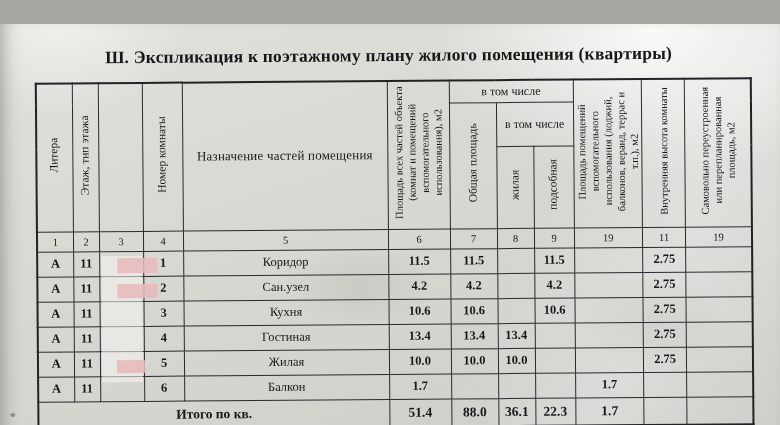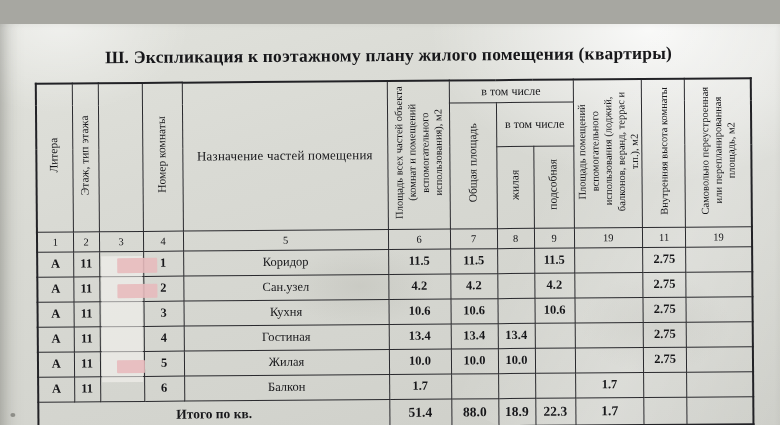--- a/index.html
+++ b/index.html
@@ -202,21 +202,21 @@
             <td class="c-num">1.7</td>
             <td class="c-num"></td>
             <td class="c-num"></td>
           </tr>
         </tbody>
       <tbody>
         <tr class="srow">
           <td colspan="5">Итого по кв.</td>
           <td>51.4</td>
           <td>88.0</td>
-          <td>18.9</td>
+          <td>36.1</td>
           <td>22.3</td>
           <td>1.7</td>
           <td></td>
           <td></td>
         </tr>
       </tbody>
     </table>
 
     <div class="redact-strip"></div>
     <div class="redact red1"></div>

